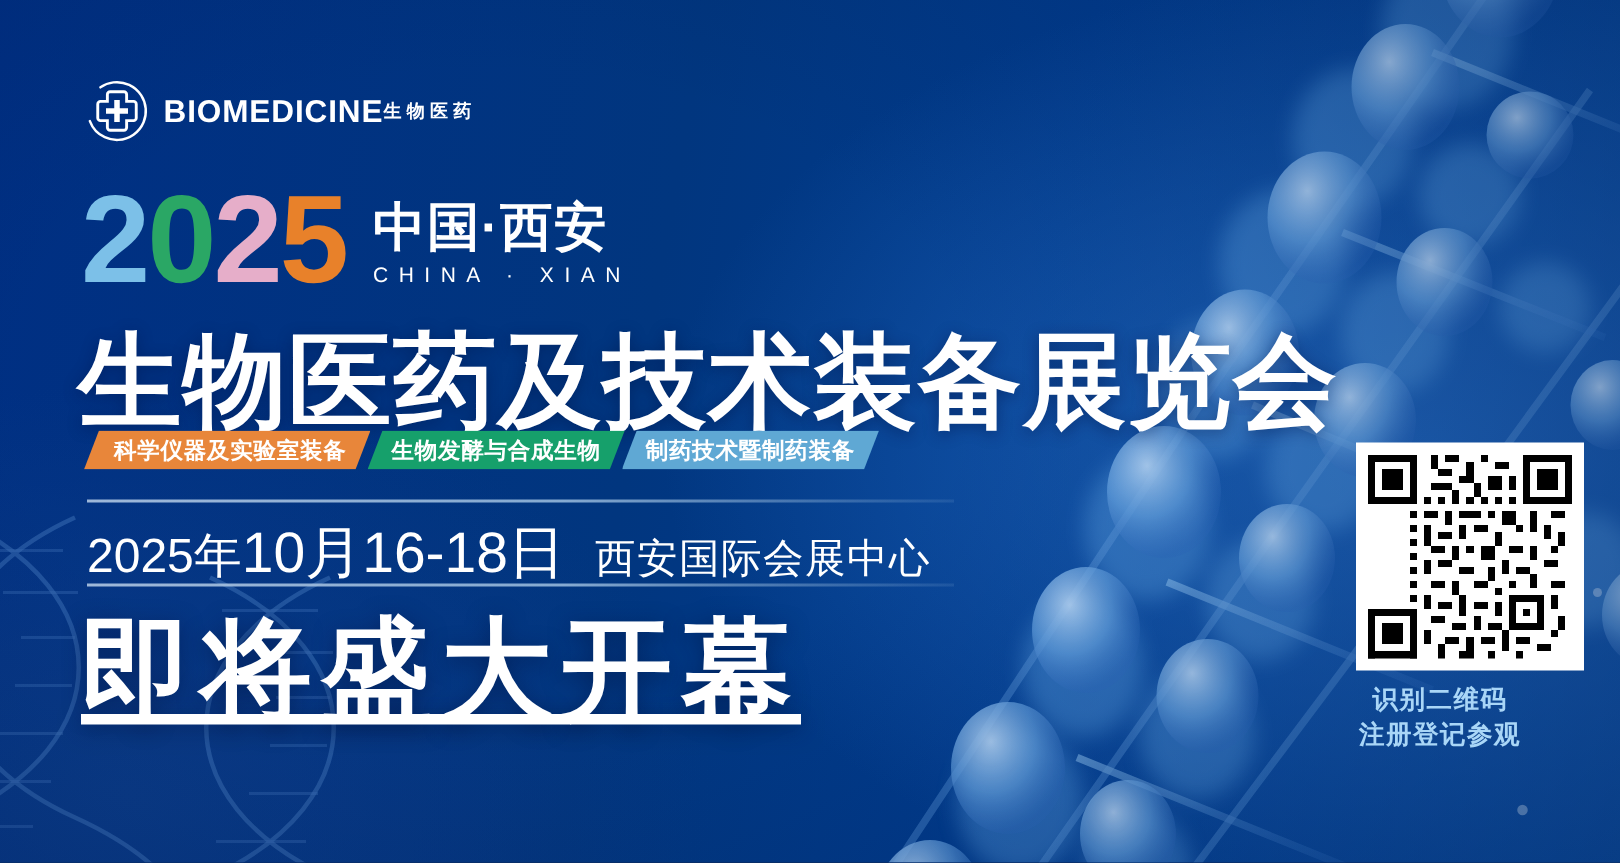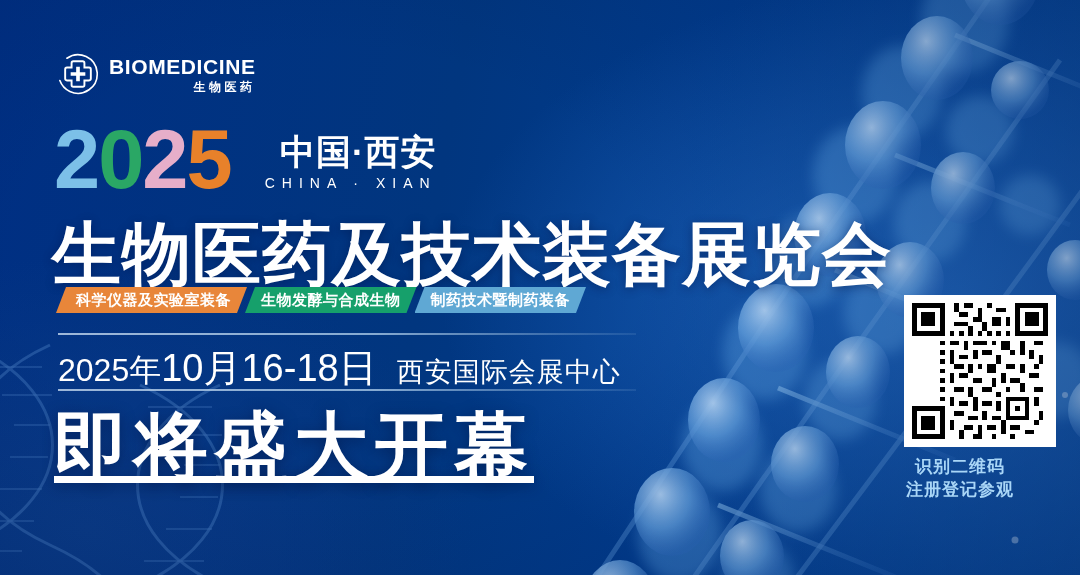--- a/index.html
+++ b/index.html
@@ -27,31 +27,31 @@
   .vignette{position:absolute;inset:0;
     background:radial-gradient(ellipse 900px 600px at 30% 45%, rgba(0,28,82,0) 35%, rgba(0,24,72,.35) 100%);
     pointer-events:none;}
 
   
   .content{position:absolute;inset:0;}
 
   
   .logo{position:absolute;left:56px;top:52px;display:flex;align-items:center;gap:9px;}
   .logo-mark{width:44px;height:44px;flex:0 0 44px;}
-  .logo-text{display:flex;flex-direction:column;align-items:flex-end;line-height:1;}
+  .logo-text{display:flex;align-items:flex-start;line-height:1;}
   .logo-en{color:#ffffff;font-size:21px;font-weight:700;letter-spacing:.6px;}
   .logo-cn{color:#ffffff;font-size:12px;font-weight:700;letter-spacing:3.5px;margin-top:4px;}
 
   
   .year-row{position:absolute;left:54px;top:124px;display:flex;align-items:flex-end;}
   .year{font-size:83px;font-weight:700;line-height:.86;letter-spacing:-2px;
         font-family:"Liberation Sans","DejaVu Sans",sans-serif;display:flex;}
   .year span{display:inline-block;}
   .d1{color:#7cc0e8;} .d2{color:#2aa765;} .d3{color:#e6aec9;} .d4{color:#e8812a;}
-  .city{margin-left:34px;display:flex;flex-direction:column;justify-content:flex-end;padding-bottom:4px;text-align:right;}
+  .city{margin-left:18px;display:flex;flex-direction:column;justify-content:flex-end;padding-bottom:4px;}
   .city-cn{color:#ffffff;font-size:35px;font-weight:700;line-height:1;letter-spacing:1px;}
   .city-en{color:#ffffff;font-size:14px;font-weight:400;letter-spacing:7px;margin-top:6px;}
 
   
   .title{position:absolute;left:52px;top:220px;color:#ffffff;font-size:69px;
          font-weight:700;letter-spacing:1px;line-height:1;
          text-shadow:0 2px 10px rgba(0,20,70,.45);white-space:nowrap;}
 
   
   .tags{position:absolute;left:56px;top:287px;display:flex;align-items:center;height:26px;}

